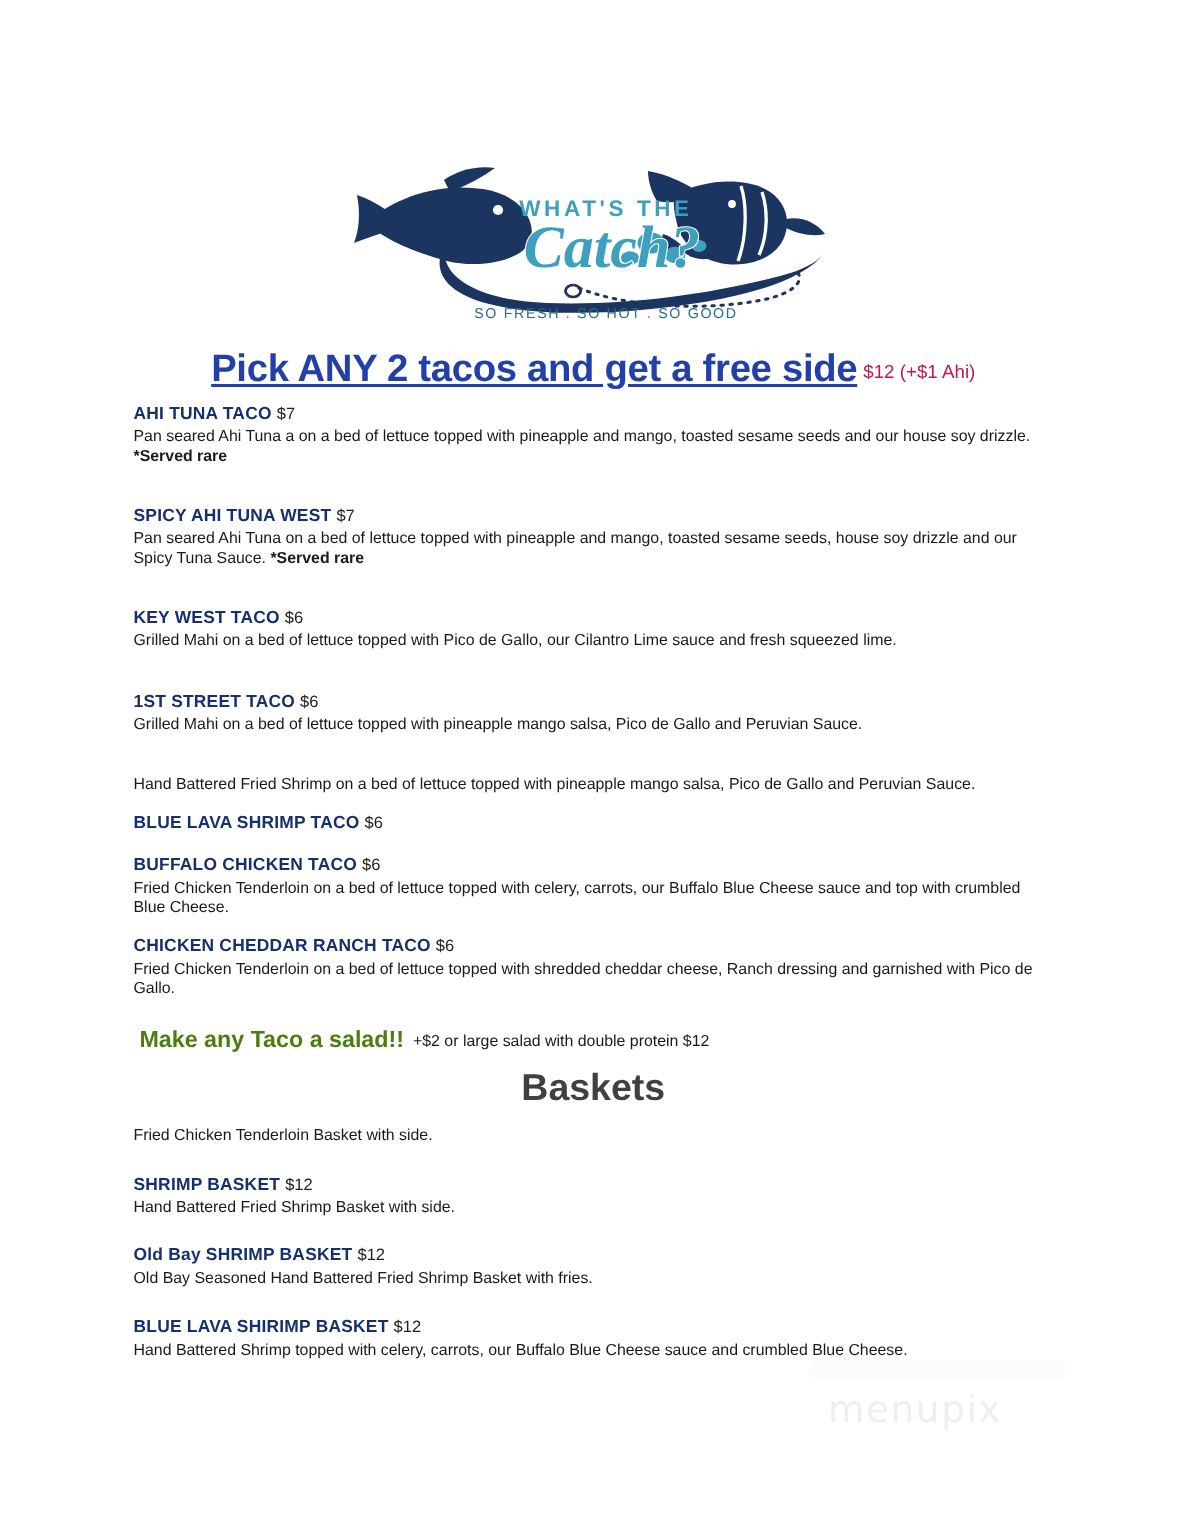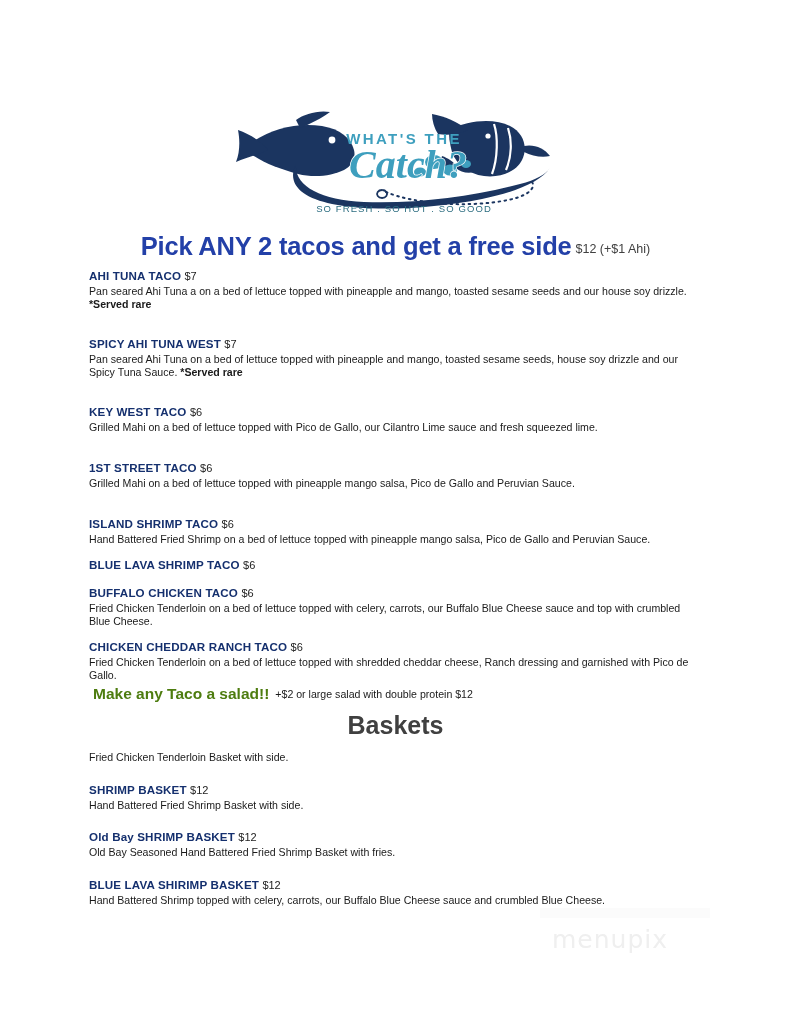--- a/index.html
+++ b/index.html
@@ -39,25 +39,26 @@
     top: 232px;
     width: 791px;
     text-align: center;
     white-space: nowrap;
   }
   .headline-main {
     font-size: 25.5px;
     font-weight: bold;
     color: #2340a8;
     letter-spacing: -0.2px;
+    text-decoration: underline;
   }
   .headline-note {
     font-size: 12.5px;
     font-weight: normal;
-    color: #404040;
+    color: #be185d;
     margin-left: 4px;
     position: relative;
     top: -2px;
   }
 
   
   .menu-body {
     position: absolute;
     left: 89px;
     top: 268px;
@@ -228,21 +229,20 @@
   </div>
   <div class="gap-lg"></div>
 
   <div class="menu-item">
     <div class="item-head"><span>1ST STREET TACO</span> <span class="item-price">$6</span></div>
     <div class="item-desc">Grilled Mahi on a bed of lettuce topped with pineapple mango salsa, Pico de Gallo and Peruvian Sauce.</div>
   </div>
   <div class="gap-lg"></div>
 
   <div class="menu-item">
-    <div class="item-head"><span>ISLAND SHRIMP TACO</span> <span class="item-price">$6</span></div>
     <div class="item-desc">Hand Battered Fried Shrimp on a bed of lettuce topped with pineapple mango salsa, Pico de Gallo and Peruvian Sauce.</div>
   </div>
   <div class="gap-sm"></div>
 
   <div class="menu-item">
     <div class="item-head"><span>BLUE LAVA SHRIMP TACO</span> <span class="item-price">$6</span></div>
   </div>
   <div class="gap-sm"></div>
 
   <div class="menu-item">

